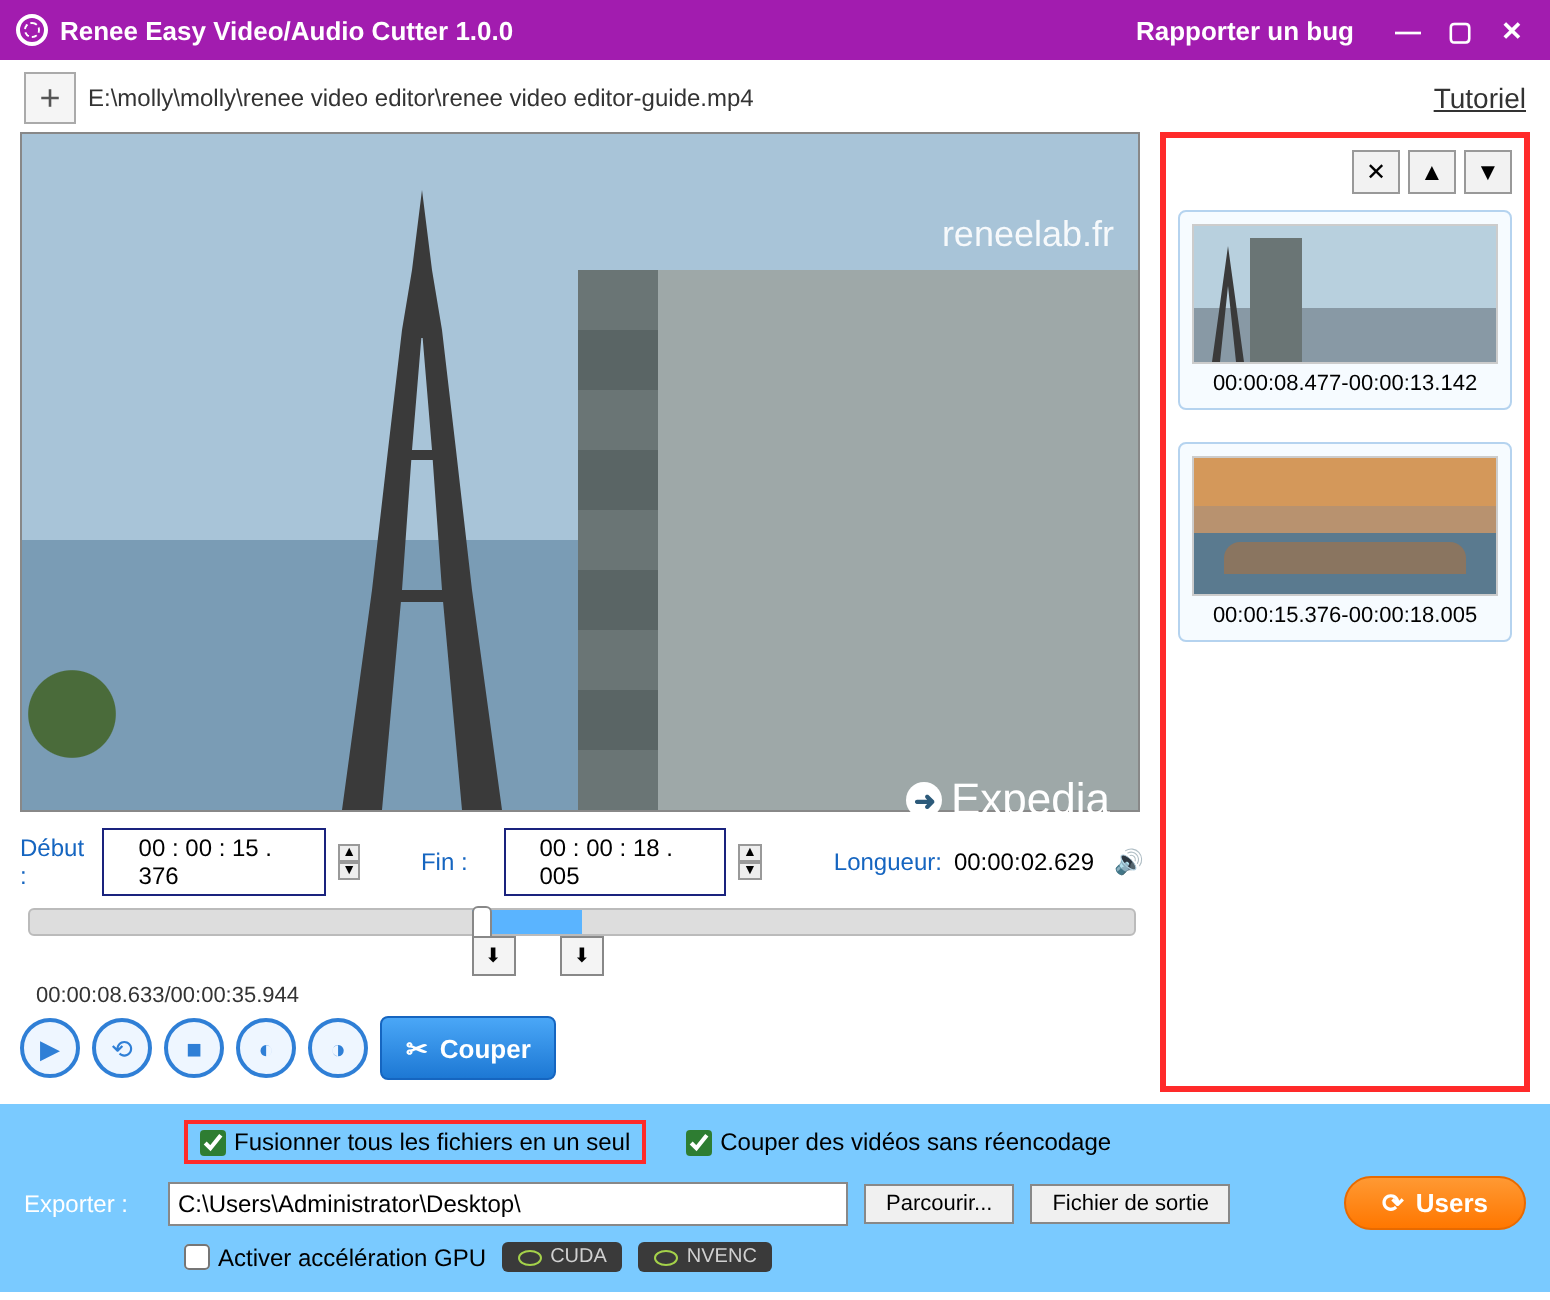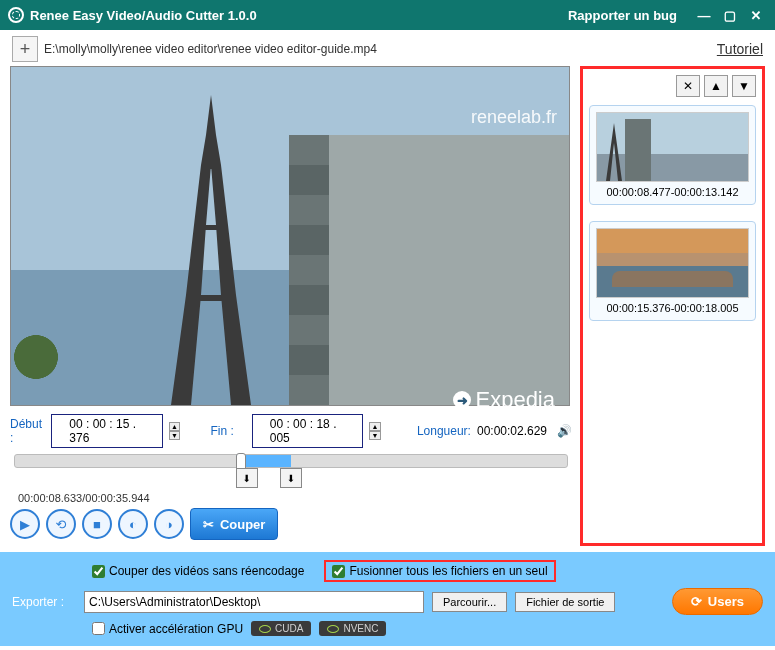--- a/index.html
+++ b/index.html
@@ -1,17 +1,17 @@
 <!DOCTYPE html>
 <html><head>
 <meta charset="utf-8">
 <style>
   * { box-sizing: border-box; margin: 0; padding: 0; font-family: Arial, sans-serif; }
   body { width: 775px; height: 650px; background: #fff; overflow: hidden; }
-  .titlebar { height: 30px; background: #0f766e; color: #fff; display: flex; align-items: center; padding: 0 8px; font-size: 13px; }
+  .titlebar { height: 30px; background: #a21caf; color: #fff; display: flex; align-items: center; padding: 0 8px; font-size: 13px; }
   .titlebar .logo { width: 16px; height: 16px; margin-right: 6px; border: 2px solid #fff; border-radius: 50%; position: relative; }
   .titlebar .logo::before { content: ''; position: absolute; inset: 2px; border: 1.5px dashed #fff; border-radius: 50%; }
   .titlebar .title { flex: 1; font-weight: bold; }
   .titlebar .bug { margin-right: 16px; font-weight: bold; cursor: pointer; }
   .winbtns { display: flex; gap: 4px; }
   .winbtn { width: 22px; height: 18px; display: flex; align-items: center; justify-content: center; cursor: pointer; font-weight: bold; }
   .pathbar { display: flex; align-items: center; padding: 6px 12px 4px 12px; gap: 6px; }
   .path-add { width: 26px; height: 26px; border: 1px solid #aaa; background: #f5f5f5; display: flex; align-items: center; justify-content: center; font-size: 18px; color: #555; cursor: pointer; }
   .path-txt { flex: 1; font-size: 12px; color: #333; }
   .tutoriel { font-size: 14px; color: #333; text-decoration: underline; }
@@ -179,27 +179,27 @@
       <div class="clip-card">
         <div class="clip-thumb t2"></div>
         <div class="clip-time">00:00:15.376-00:00:18.005</div>
       </div>
     </div>
   </div>
 </div>
 
 <div class="bottom">
   <div class="opt-row">
+    <label class="chk redbox">
+        <input type="checkbox" checked="" style="">
+        <span>Fusionner tous les fichiers en un seul</span>
+      </label>
     <label class="chk">
         <input type="checkbox" checked="" style="">
         <span>Couper des vidéos sans réencodage</span>
-      </label>
-    <label class="chk redbox">
-        <input type="checkbox" checked="" style="">
-        <span>Fusionner tous les fichiers en un seul</span>
       </label>
   </div>
   <div class="exp-row">
     <span class="exp-label">Exporter :</span>
     <input class="exp-input" value="C:\Users\Administrator\Desktop\" style="">
     <button class="sm-btn">Parcourir...</button>
     <button class="sm-btn">Fichier de sortie</button>
     <button class="lancer">
         <span>⟳</span>
         <span>Users</span>

